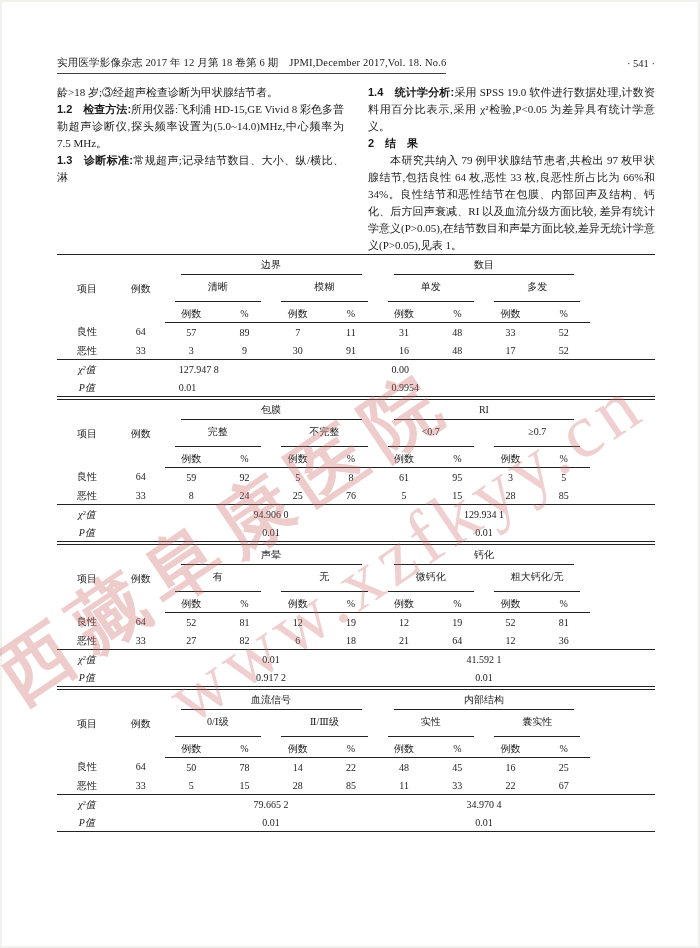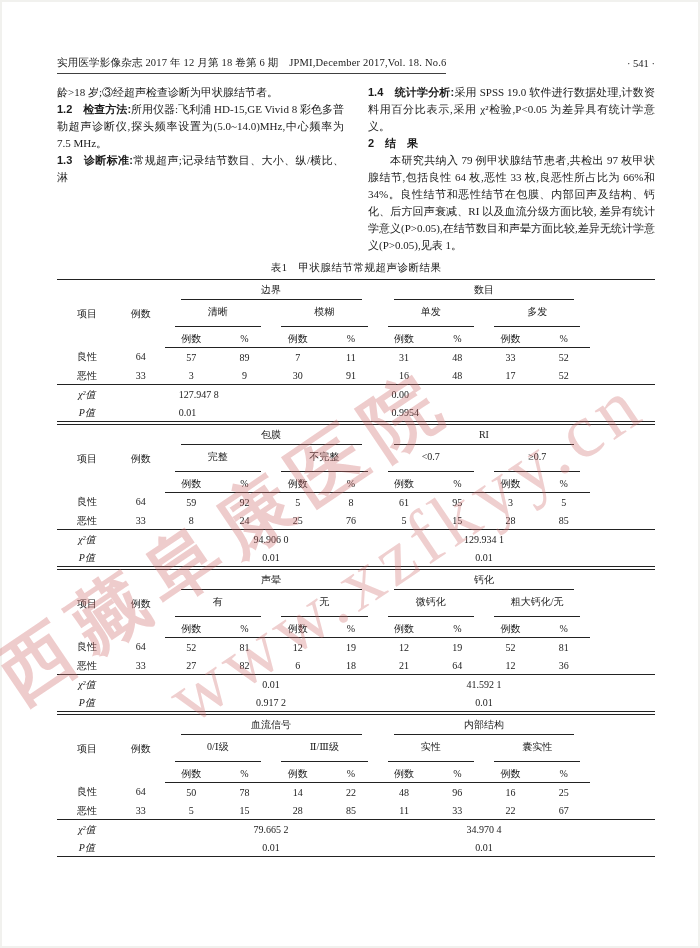--- a/index.html
+++ b/index.html
@@ -68,21 +68,20 @@
       <p><b class="lead">1.2　检查方法:</b><span>所用仪器:飞利浦 HD-15,GE Vivid 8 彩色多普勒超声诊断仪,探头频率设置为(5.0~14.0)MHz,中心频率为 7.5 MHz。</span></p>
       <p><b class="lead">1.3　诊断标准:</b><span>常规超声;记录结节数目、大小、纵/横比、淋</span></p>
     </div>
     <div class="col">
       <p><b class="lead">1.4　统计学分析:</b><span>采用 SPSS 19.0 软件进行数据处理,计数资料用百分比表示,采用 χ²检验,P&lt;0.05 为差异具有统计学意义。</span></p>
       <p class="sechead">2　结　果</p>
       <p class="ind">本研究共纳入 79 例甲状腺结节患者,共检出 97 枚甲状腺结节,包括良性 64 枚,恶性 33 枚,良恶性所占比为 66%和 34%。良性结节和恶性结节在包膜、内部回声及结构、钙化、后方回声衰减、RI 以及血流分级方面比较, 差异有统计学意义(P&gt;0.05),在结节数目和声晕方面比较,差异无统计学意义(P&gt;0.05),见表 1。</p>
     </div>
   </div>
 
-  <div class="tbl-title">表1　甲状腺结节常规超声诊断结果</div>
   <div class="tbl">
       <table class="sec first">
         <colgroup>
           <col style="width: 10%;">
           <col style="width: 8%;">
           <col style="width: 8.9%;">
           <col style="width: 8.9%;">
           <col style="width: 8.9%;">
           <col style="width: 8.9%;">
           <col style="width: 8.9%;">
@@ -407,21 +406,21 @@
             <td>%</td>
           </tr>
           <tr class="r-data">
             <td class="rl">良性</td>
             <td>64</td>
             <td>50</td>
             <td>78</td>
             <td>14</td>
             <td>22</td>
             <td>48</td>
-            <td>96</td>
+            <td>45</td>
             <td>16</td>
             <td>25</td>
             <td class="filler"></td>
           </tr>
           <tr class="r-data r-d2">
             <td class="rl">恶性</td>
             <td>33</td>
             <td>5</td>
             <td>15</td>
             <td>28</td>

